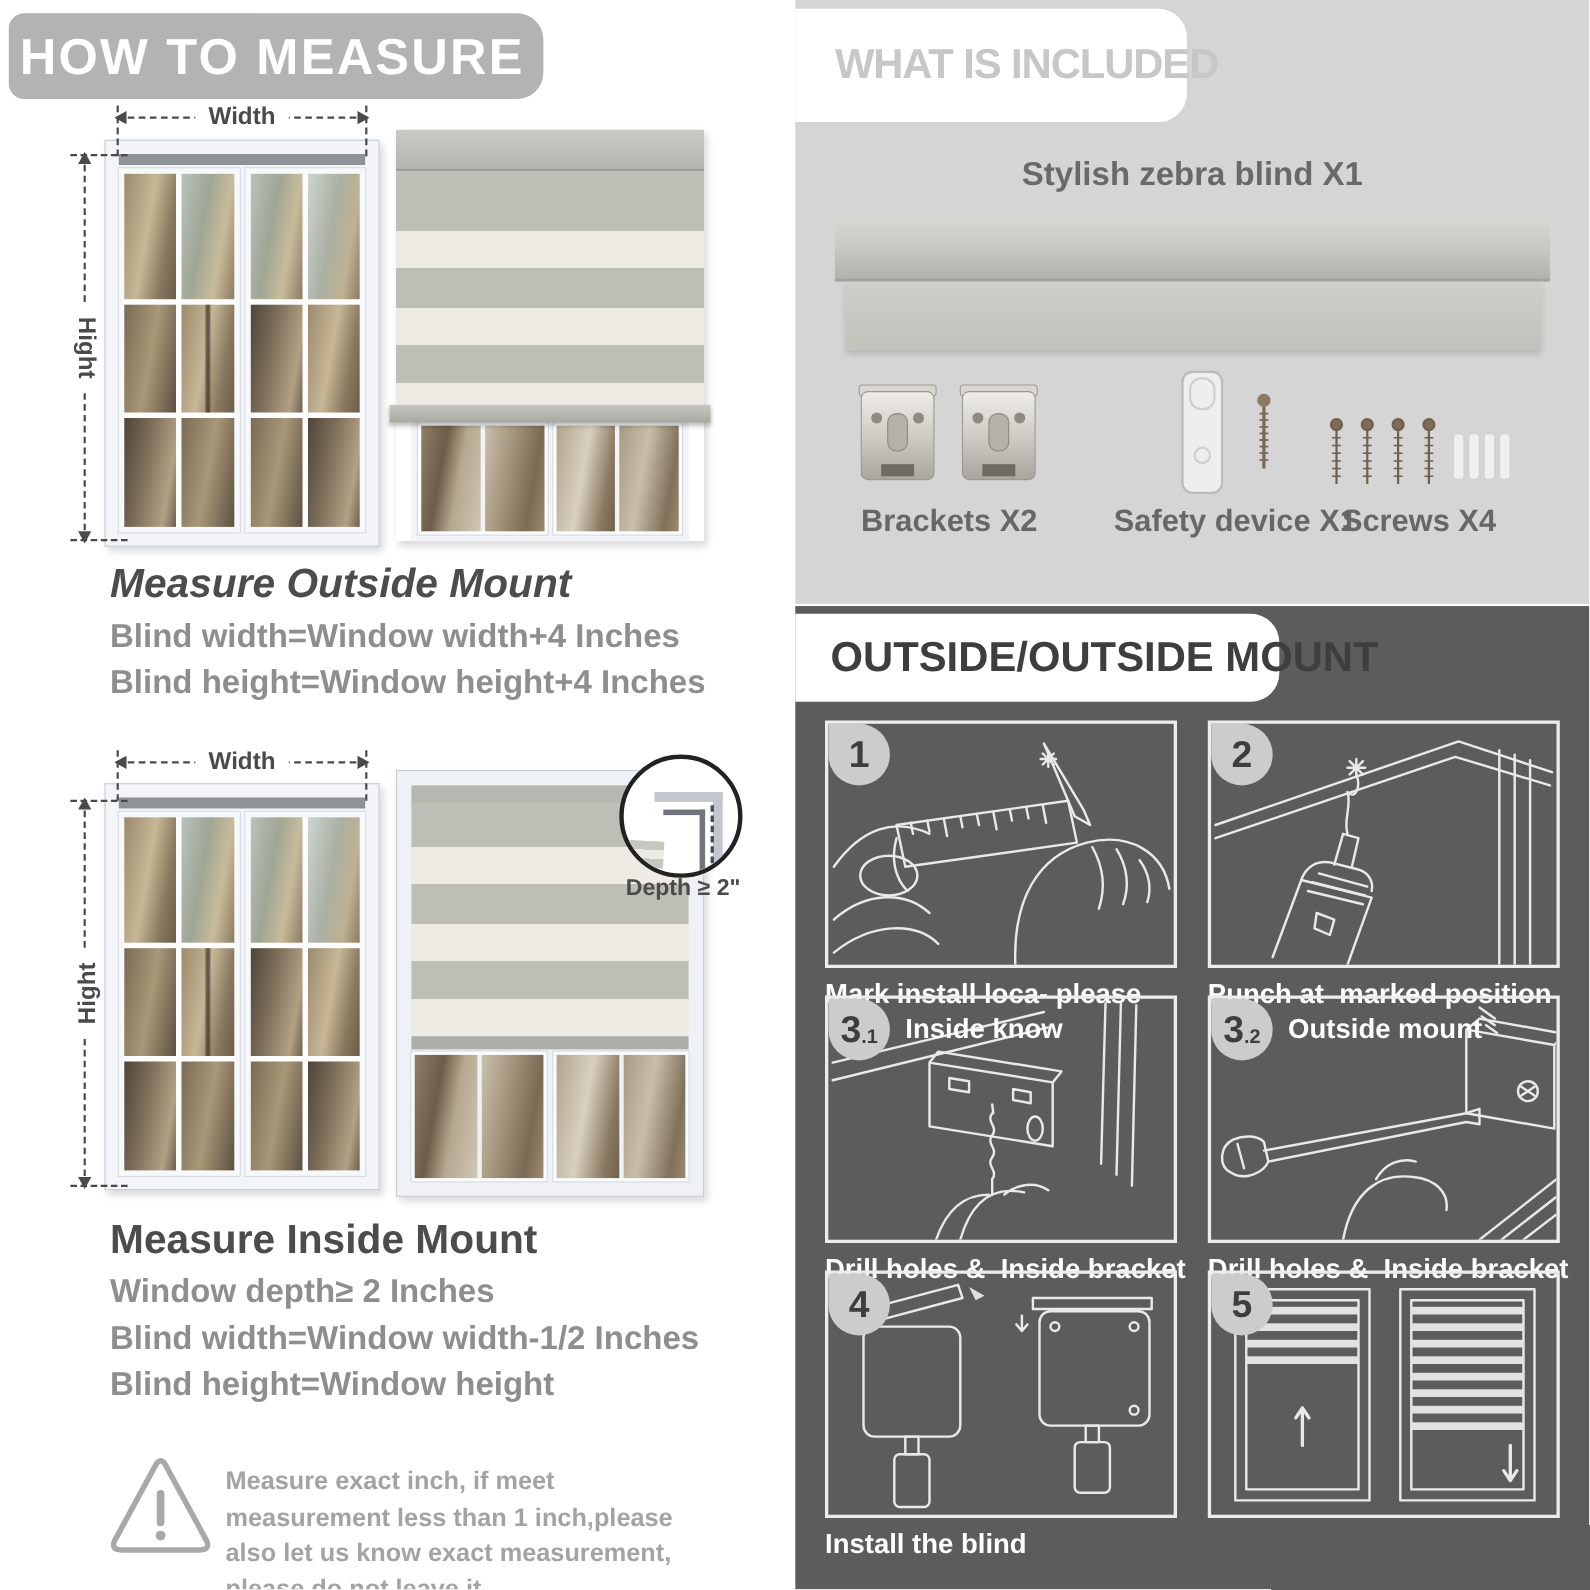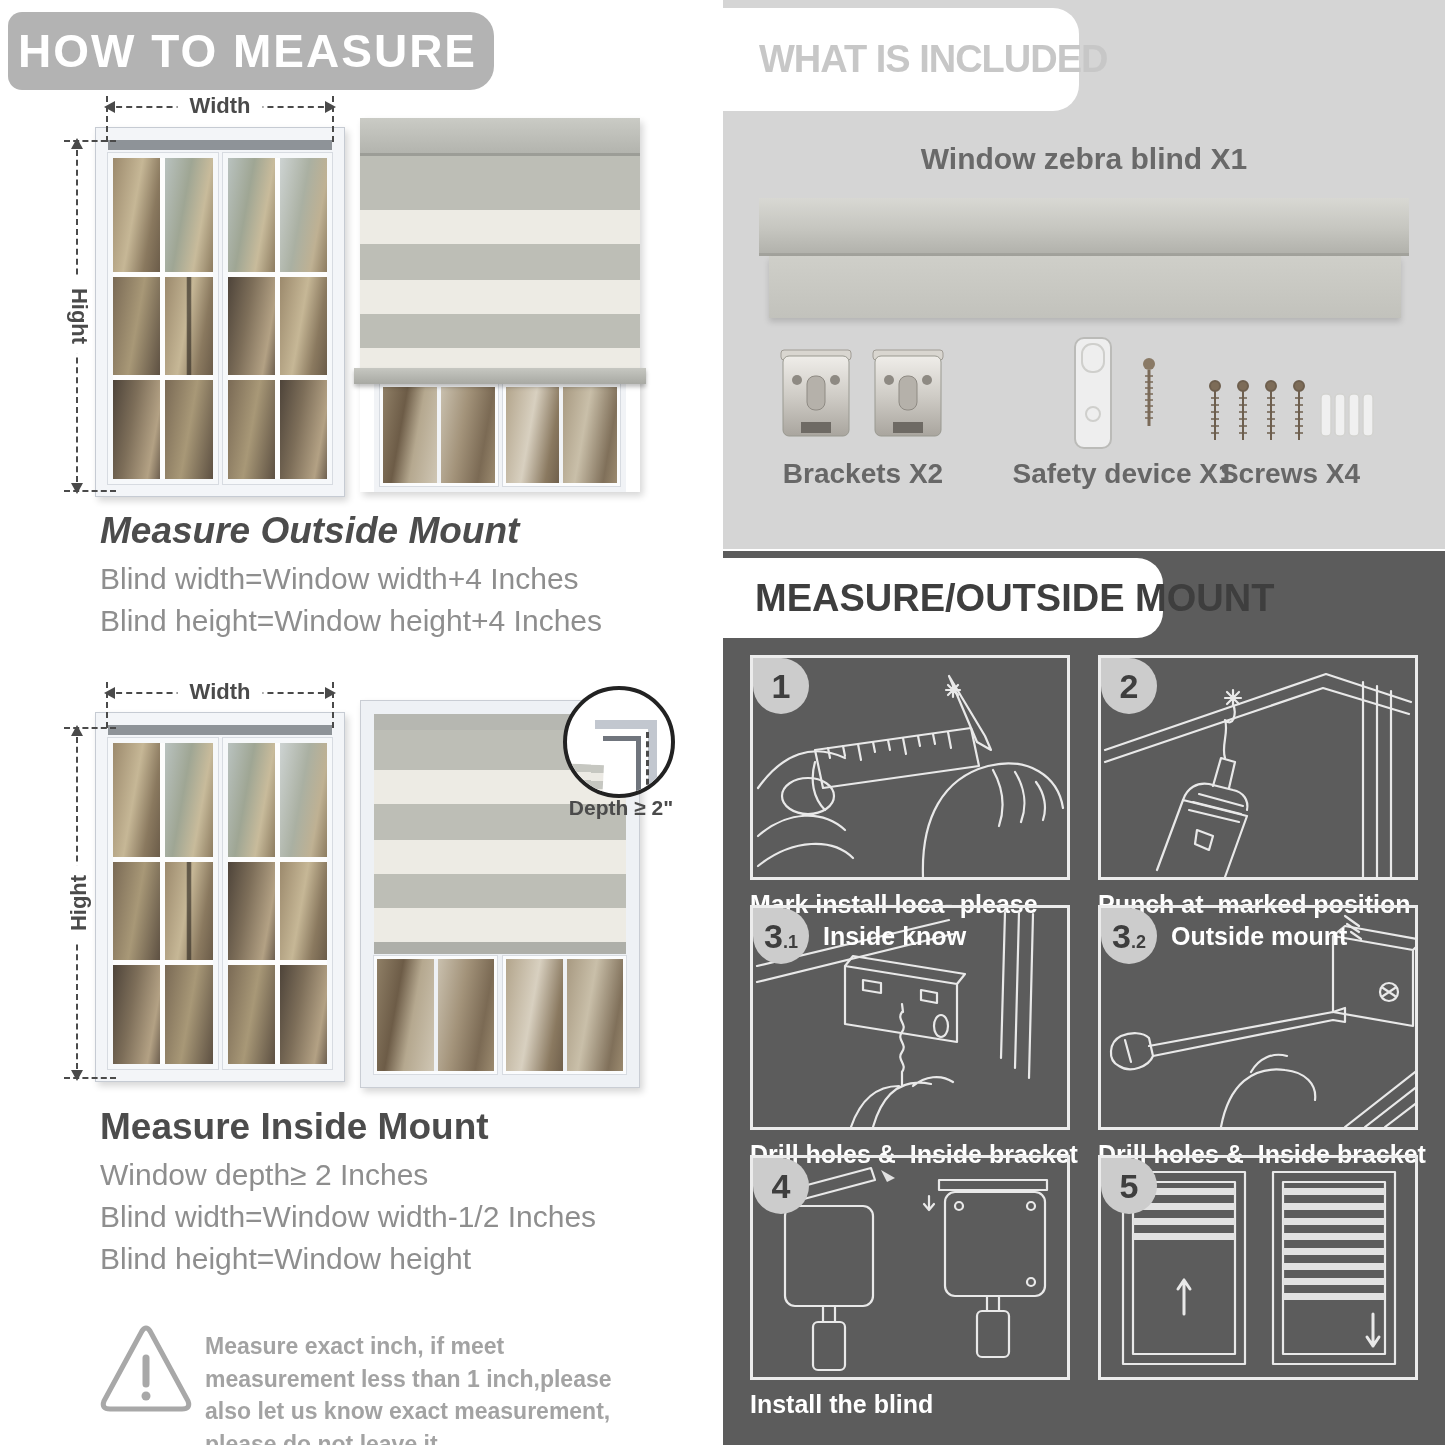--- a/index.html
+++ b/index.html
@@ -66,21 +66,21 @@
   .mag{position:absolute;left:563px;top:686px;width:104px;height:104px;border-radius:50%;border:4px solid #222;
     background:#fff;overflow:hidden;z-index:6;}
   .mag-a1{position:absolute;left:28px;top:30px;right:14px;bottom:-10px;border-top:9px solid #c2c7cf;border-right:9px solid #c2c7cf;}
   .mag-a2{position:absolute;left:36px;top:46px;right:30px;bottom:-10px;border-top:5px solid #70757d;border-right:5px solid #70757d;}
   .mag-a3{position:absolute;right:22px;top:42px;bottom:0;border-right:3px dashed #4a4a4a;}
   .mag-a4{position:absolute;left:-8px;bottom:-8px;width:44px;height:38px;
     background:repeating-linear-gradient(180deg,#c6c7c1 0 8px,#eceae4 8px 16px);transform:rotate(3deg);}
   .depth-lbl{position:absolute;left:556px;top:796px;width:130px;font-size:21px;font-weight:bold;color:#4b4b4b;text-align:center;z-index:6;}
   
   .m-title{position:absolute;left:100px;font-size:37px;font-weight:bold;color:#4c4c4c;}
-  .m-line{position:absolute;left:100px;font-size:30px;font-weight:normal;color:#8e8e8e;}
+  .m-line{position:absolute;left:100px;font-size:30px;font-weight:bold;color:#8e8e8e;}
   .warn-text{position:absolute;left:205px;top:1330px;width:450px;font-size:23px;font-weight:bold;color:#a3a3a3;line-height:1.42;}
   .warn-icon{position:absolute;left:98px;top:1322px;}
   
   .included{position:absolute;left:723px;top:0;width:722px;height:549px;background:#d5d5d5;}
   .inc-header{position:absolute;left:0;top:8px;width:356px;height:103px;background:#fff;border-radius:0 26px 26px 0;
     display:flex;align-items:center;padding-left:36px;box-sizing:border-box;}
   .inc-header span{color:#c7c7c7;font-size:38px;font-weight:bold;letter-spacing:-1px;white-space:nowrap;}
   .product-lbl{position:absolute;left:0;top:142px;width:100%;text-align:center;font-size:30px;font-weight:bold;color:#696969;}
   .cassette-img{position:absolute;left:36px;top:198px;width:650px;height:58px;
     background:linear-gradient(180deg,#d8d8d3 0%,#c6c6c0 55%,#b2b2ac 100%);border-bottom:3px solid #a2a29c;box-sizing:border-box;}
@@ -231,21 +231,21 @@
       <line x1="48" y1="36" x2="48" y2="62" stroke="#a8a8a8" stroke-width="7" stroke-linecap="round"></line>
       <circle cx="48" cy="74" r="4.5" fill="#a8a8a8"></circle>
     </svg>
   </div>
   <div class="warn-text">Measure exact inch, if meet measurement less than 1 inch,please also let us know exact measurement, please do not leave it</div>
 
   <div class="included">
     <div class="inc-header">
       <span>WHAT IS INCLUDED</span>
     </div>
-    <div class="product-lbl">Window zebra blind X1</div>
+    <div class="product-lbl">Stylish zebra blind X1</div>
     <div class="cassette-img"></div>
     <div class="fabric-img"></div>
 
     <div style="position:absolute;left:56px;top:348px;">
       <svg width="166" height="96" viewBox="0 0 166 96">
         <defs>
           <linearGradient id="met" x1="0" y1="0" x2="0" y2="1">
             <stop offset="0" stop-color="#efede9"></stop>
               <stop offset=".5" stop-color="#cfccc6"></stop>
               <stop offset="1" stop-color="#a9a59e"></stop>
@@ -314,21 +314,21 @@
       </svg>
     </div>
 
     <div class="inc-item-label" style="left:30px;width:220px;">Brackets X2</div>
     <div class="inc-item-label" style="left:268px;width:264px;">Safety device X1</div>
     <div class="inc-item-label" style="left:472px;width:190px;">Screws X4</div>
   </div>
 
   <div class="mount">
     <div class="mnt-header">
-      <span>MEASURE/OUTSIDE MOUNT</span>
+      <span>OUTSIDE/OUTSIDE MOUNT</span>
     </div>
 
     <div class="step" style="left:27px;top:104px;">
       <div class="frame">
         <svg viewBox="0 0 314 219" class="art">
           <path class="art" d="M62 92 L218 70 L226 108 L70 130 Z"></path>
           <path class="art" d="M75 90 l2 10 M90 88 l2 10 M105 86 l3 16 M120 84 l2 10 M135 82 l2 10 M150 80 l3 16 M165 78 l2 10 M180 76 l2 10 M195 74 l3 16"></path>
           <path class="art" d="M196 18 L232 78 L238 92 L224 84 Z"></path>
           <path class="art" d="M193 32 h14 M200 25 v14 M195 27 l10 10 M205 27 l-10 10"></path>
           <path class="art" d="M5 130 C30 95 60 85 92 100"></path>

